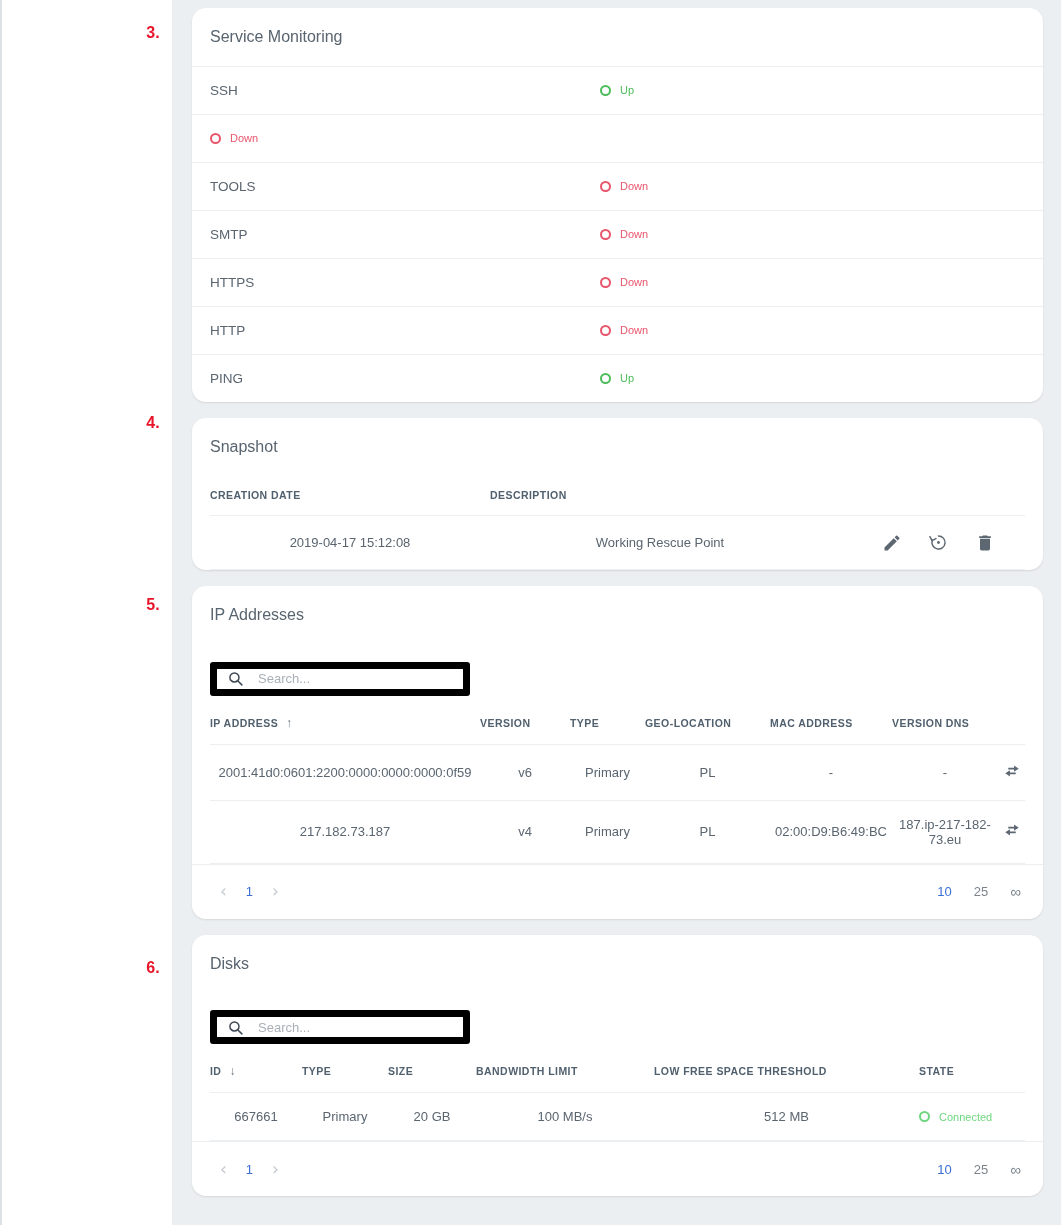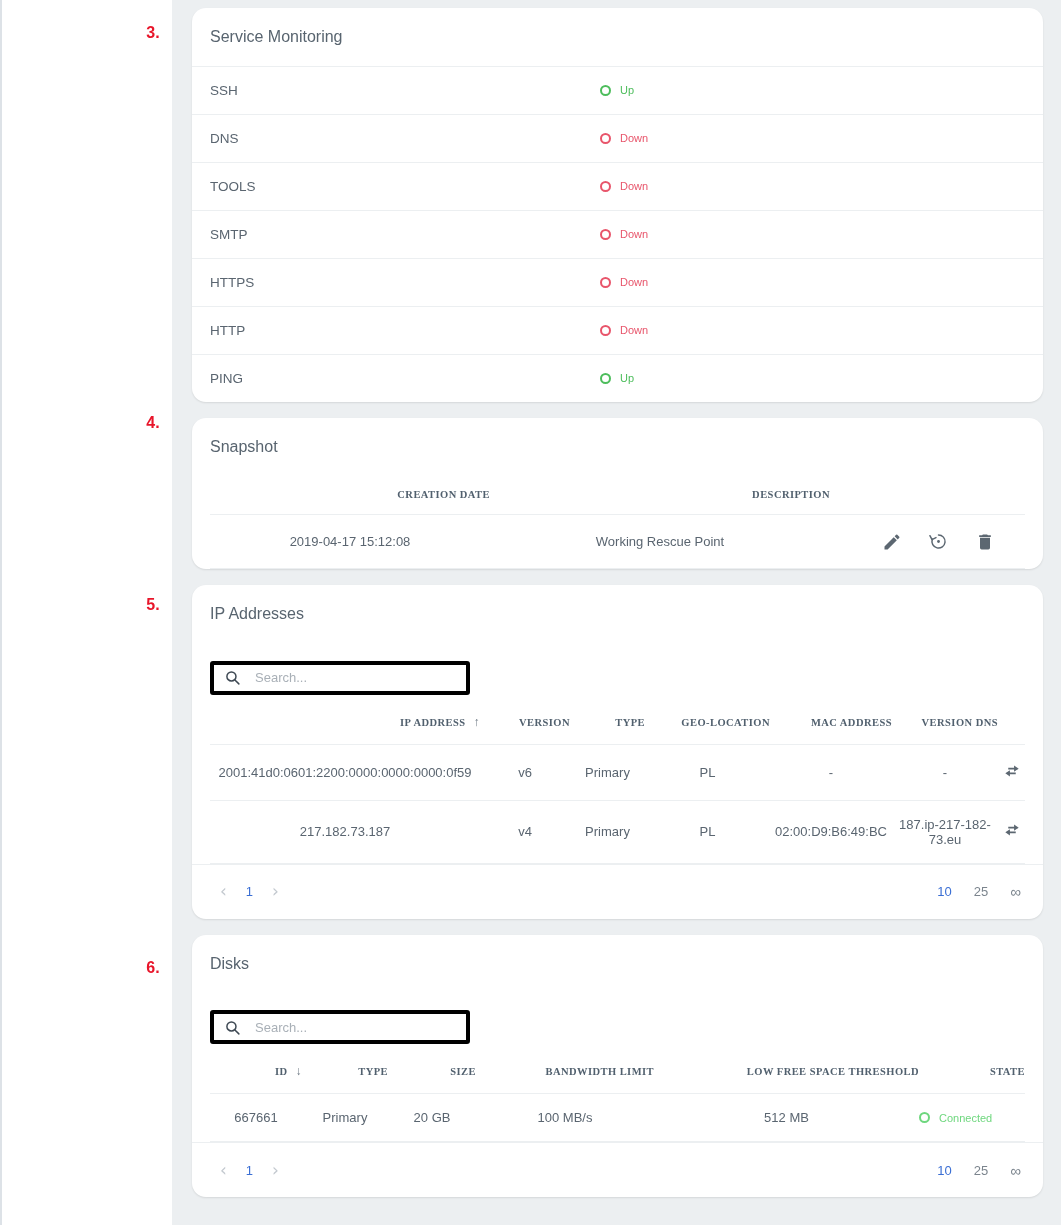--- a/index.html
+++ b/index.html
@@ -107,25 +107,24 @@
   table.tbl {
     width: 100%;
     border-collapse: collapse;
     table-layout: fixed;
   }
   table.tbl th {
     font-size: 10.5px;
     font-weight: bold;
     color: #51606e;
     letter-spacing: .45px;
-    text-align: right;
+    text-align: left;
     padding: 14px 0;
     border-bottom: 1px solid #eceff1;
     vertical-align: middle;
-    font-family: Liberation Serif, serif;
   }
   table.tbl td {
     font-size: 13px;
     color: #5a6570;
     padding: 16px 0;
     border-bottom: 1px solid #eceff1;
     vertical-align: middle;
     word-wrap: break-word;
     text-align: center;
   }
@@ -149,21 +148,21 @@
   }
   .act-ico svg { display: block; }
 
   
   .search-wrap { padding: 18px 18px 6px 18px; }
   .search-box {
     display: flex;
     align-items: center;
     width: 260px;
     height: 34px;
-    border: 4px solid #000000;
+    border: 7px solid #000000;
     border-radius: 3px;
     box-sizing: border-box;
     padding: 0 10px;
     background: #fff;
   }
   .search-box svg { flex: none; color: #3d4853; }
   .search-box input {
     border: 0;
     outline: 0;
     flex: 1;
@@ -231,21 +230,20 @@
 
       <div class="svc-row">
         <div class="svc-name">SSH</div>
         <div class="svc-status st-up">
           <span class="ring"></span>
           <span>Up</span>
         </div>
       </div>
 
       <div class="svc-row">
-        <div class="svc-name">DNS</div>
         <div class="svc-status st-down">
           <span class="ring"></span>
           <span>Down</span>
         </div>
       </div>
 
       <div class="svc-row">
         <div class="svc-name">TOOLS</div>
         <div class="svc-status st-down">
           <span class="ring"></span>

